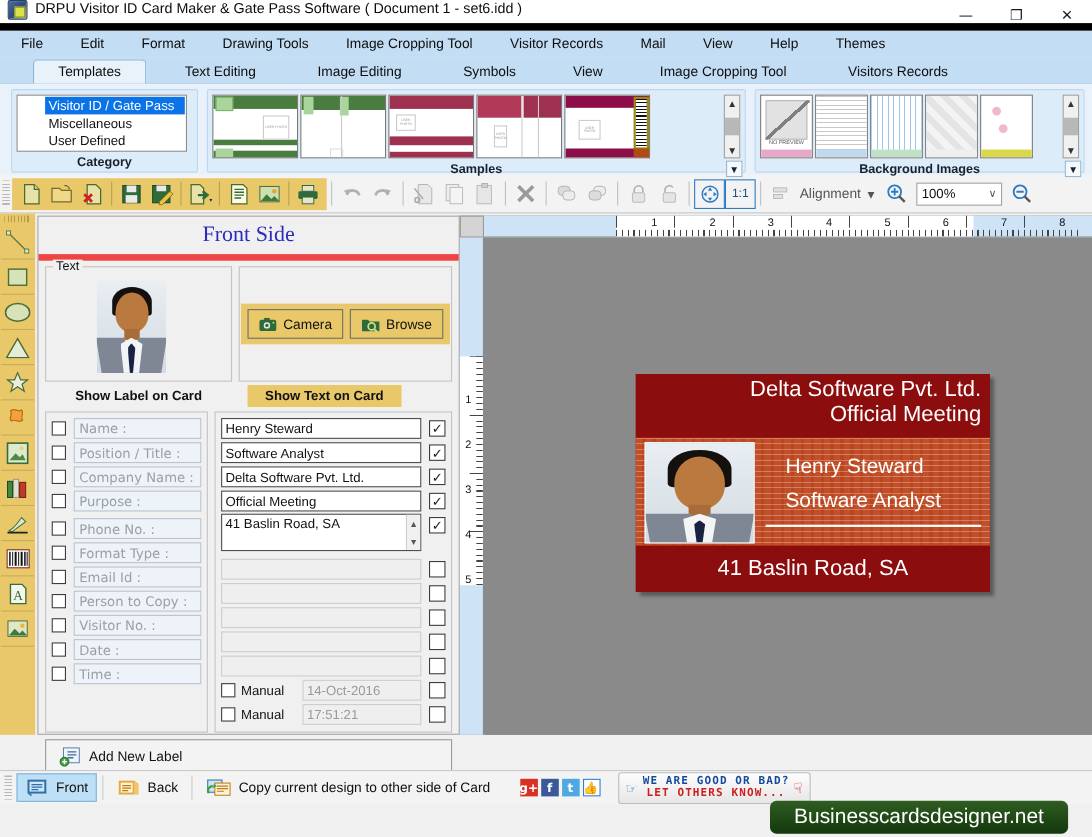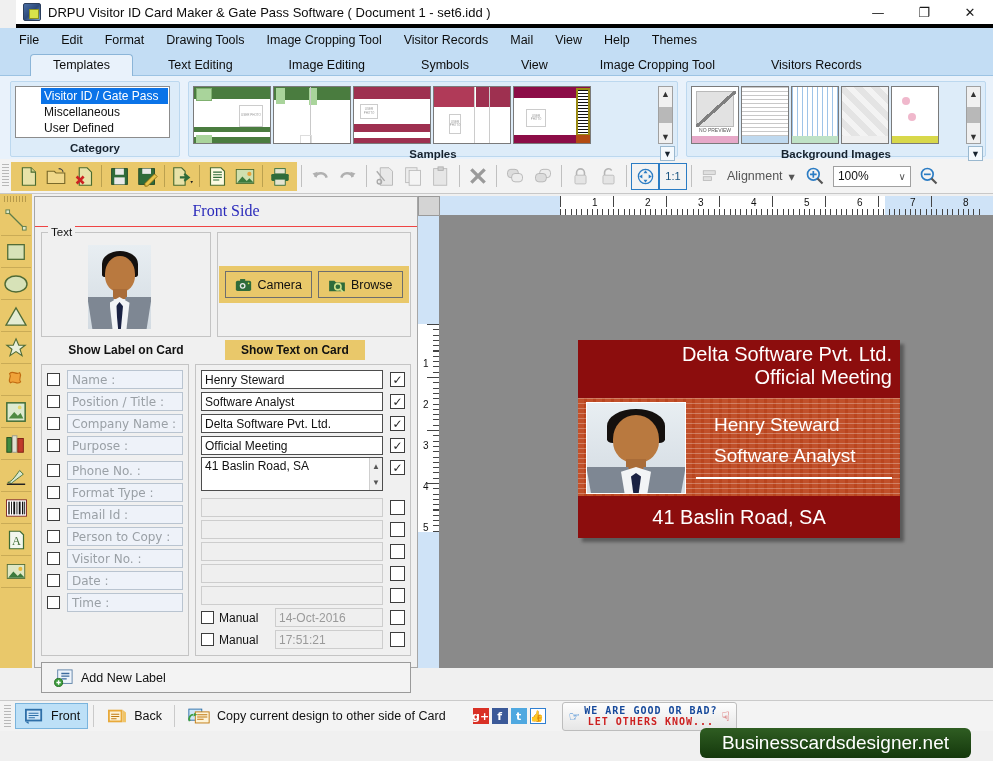--- a/index.html
+++ b/index.html
@@ -9,44 +9,43 @@
     font-family: "Liberation Sans", sans-serif;
     font-size: 12px;
     background: #f0f0f0;
     overflow: hidden;
     position: relative;
     color: #111;
   }
 
   
   .titlebar {
-    height: 28px; background:#ffffff; display:flex; align-items:center;
-    border-bottom: 4px solid #000000;
-    margin-left: 16px;
+    height: 28px; background:#ffffff; display:flex; 
+    border-bottom: 7px solid #000000;
   }
   .titlebar .app-icon {
     width:18px; height:18px; margin-left:7px; margin-right:7px;
     background: linear-gradient(135deg,#4a6fa5 0%,#2d4a7a 50%,#7aa0c8 100%);
     border:1px solid #2b3e5c; border-radius:2px; position:relative; flex:none;
   }
   .titlebar .app-icon:after{
     content:""; position:absolute; right:1px; bottom:1px; width:8px; height:8px;
     background:#d9e24a; border:1px solid #8a8f22;
   }
   .titlebar .title { font-size:13px; color:#0c0c0c; white-space:nowrap; }
   .wincontrols { margin-left:auto; display:flex; height:28px; }
   .wincontrols div {
     width:46px; height:28px; display:flex; align-items:center; justify-content:center;
     font-size:13px; color:#1a1a1a; font-family:"DejaVu Sans", sans-serif;
   }
 
   
   .menubar {
     height:24px; background:#c3ddf4; display:flex; align-items:center;
-    padding-left:8px; gap:0;
+    padding-left:8px; gap:12px;
   }
   .menubar .mi { padding:3px 11px; font-size:12.5px; color:#0d0d0d; cursor:default; }
 
   
   .ribtabs {
     height:23px; background:#c3ddf4; display:flex; align-items:flex-end;
     padding-left:30px; position:relative;
   }
   .ribtabs .rt {
     padding:3px 16px 4px 16px; font-size:12.5px; color:#0d0d0d;
@@ -121,22 +120,22 @@
   .vtoolbar .vgrip { width:24px; height:6px; background:
      repeating-linear-gradient(to right,#b79a4a 0 1px,transparent 1px 3px); margin:2px 0; }
   .vbtn { width:30px; height:32px; display:flex; align-items:center; justify-content:center;
           border-bottom:1px solid #c9ab56; }
 
   
   .formpanel {
     width:384px; background:#f0f0f0; border:1px solid #a6a6a6; margin:2px 0 0 2px;
     display:flex; flex-direction:column;
   }
-  .sidehdr { text-align:center; font-size:16px; color:#2b2bbb; padding:5px 0 6px;
-             border-bottom:1px solid #ef4444; font-family:"Liberation Serif", serif; }
+  .sidehdr { text-align:center; font-size:20px; color:#2b2bbb; padding:5px 0 6px;
+             border-bottom:6px solid #ef4444; font-family:"Liberation Serif", serif; }
   .toprow { display:flex; padding:5px 6px 0 6px; gap:6px; }
   .photogroup { width:170px; border:1px solid #c4c4c4; position:relative; height:105px; }
   .photogroup .lg { position:absolute; top:-7px; left:6px; background:#f0f0f0; padding:0 3px; font-size:11.5px; }
   .camgroup { flex:1; border:1px solid #c4c4c4; height:105px; display:flex; align-items:center; justify-content:center; }
   .goldbtnrow { background:#e9c86a; display:flex; gap:6px; padding:5px 6px; }
   .goldbtn { background:#e9c86a; border:1px solid #6e6e6e; height:27px; display:flex; align-items:center;
              gap:5px; padding:0 9px; font-size:12.5px; }
   .labelbars { display:flex; padding:3px 6px 0 6px; }
   .bar-label { width:170px; text-align:center; font-size:12px; font-weight:bold; padding:3px 0; }
   .bar-text { background:#e9c86a; font-size:12px; font-weight:bold; padding:3px 16px; margin-left:14px; }

